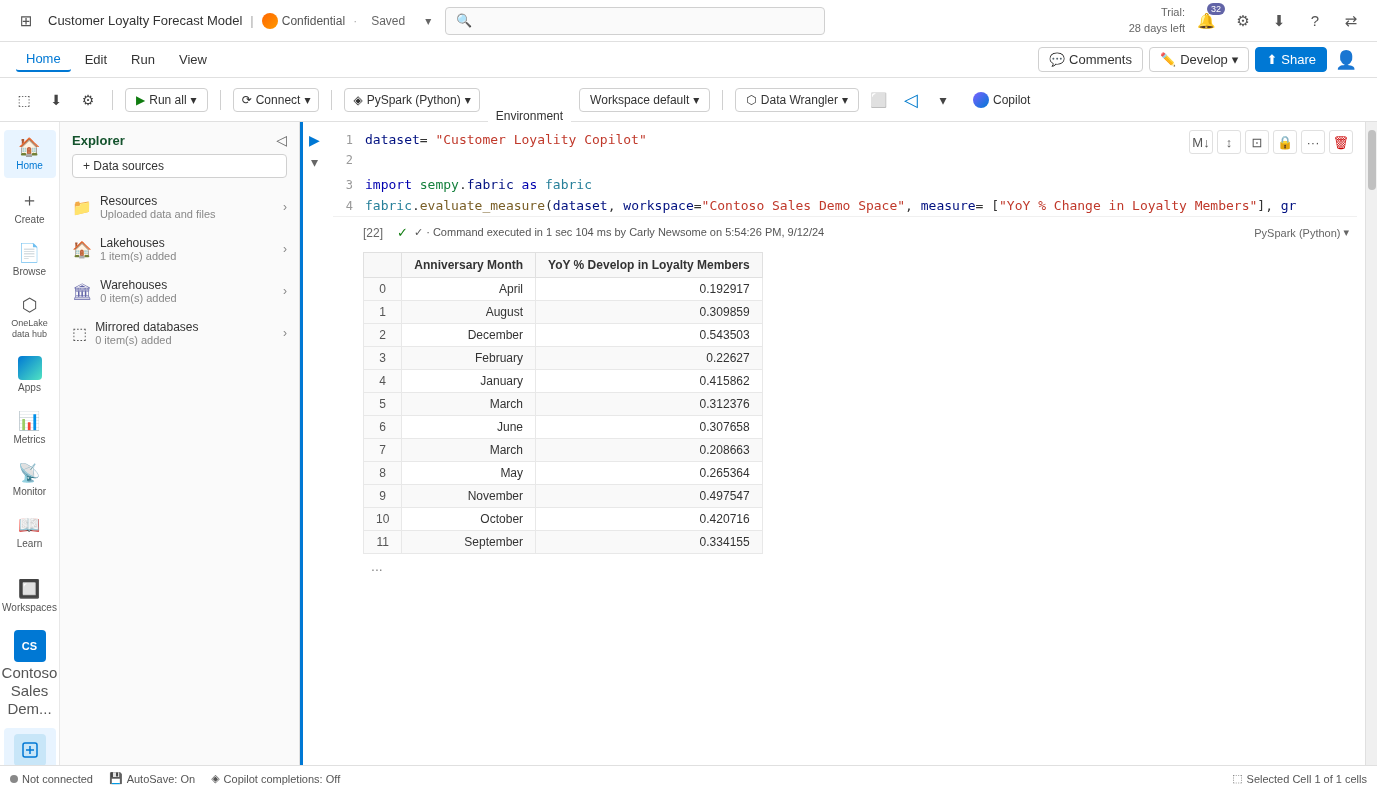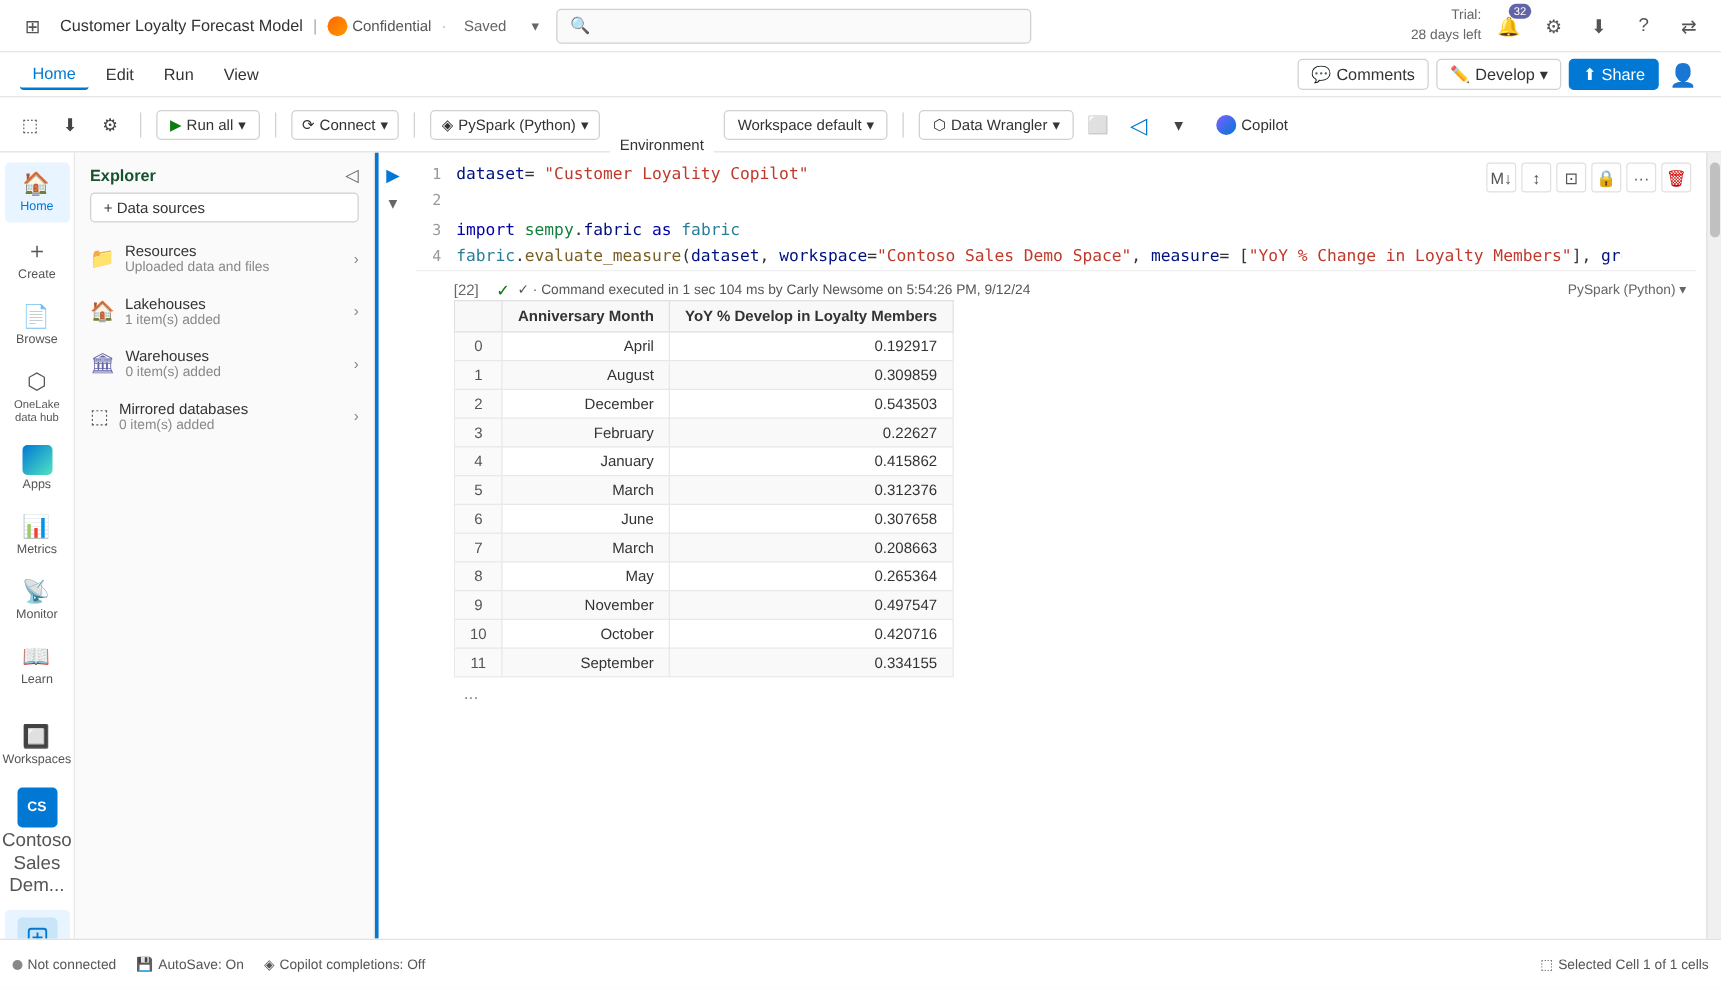--- a/index.html
+++ b/index.html
@@ -222,22 +222,22 @@
     .line-numbers { color: #999; font-size: 12px; font-family: 'Consolas', monospace; user-select: none; min-width: 20px; display: inline-block; text-align: right; margin-right: 12px; }
     .code-line { display: flex; align-items: baseline; font-family: 'Consolas', monospace; font-size: 13px; line-height: 1.6; }
     .code-line.empty { height: 24px; }
 
     
     .output-area {
       padding: 8px 8px 8px 30px;
       border-top: 1px solid #f0f0f0;
     }
     .execution-info {
-      display: flex; align-items: flex-start; gap: 6px;
-      font-size: 11px; color: #666; margin-bottom: 0;
+      display: flex; align-items: center; gap: 6px;
+      font-size: 11px; color: #666; margin-bottom: 12px;
     }
     .exec-check { color: #107c10; font-size: 13px; }
     .exec-line-num { color: #666; font-size: 12px; margin-right: 8px; }
     .pyspark-badge { margin-left: auto; font-size: 11px; color: #666; display: flex; align-items: center; gap: 3px; }
 
     
     .data-table-wrap { overflow-x: auto; max-width: 100%; }
     .data-table {
       border-collapse: collapse;
       font-size: 12px;
@@ -272,21 +272,21 @@
       width: 12px;
       background: #f0f0f0;
       border-left: 1px solid #e0e0e0;
       flex-shrink: 0;
       position: relative;
     }
     .scrollbar-thumb { width: 8px; height: 60px; background: #c0c0c0; border-radius: 4px; position: absolute; top: 8px; left: 2px; }
 
     
     .status-bar {
-      height: 40px;
+      height: 26px;
       background: #fff;
       border-top: 1px solid #e0e0e0;
       display: flex;
       align-items: center;
       padding: 0 10px;
       gap: 16px;
       font-size: 11px;
       color: #555;
       flex-shrink: 0;
     }

